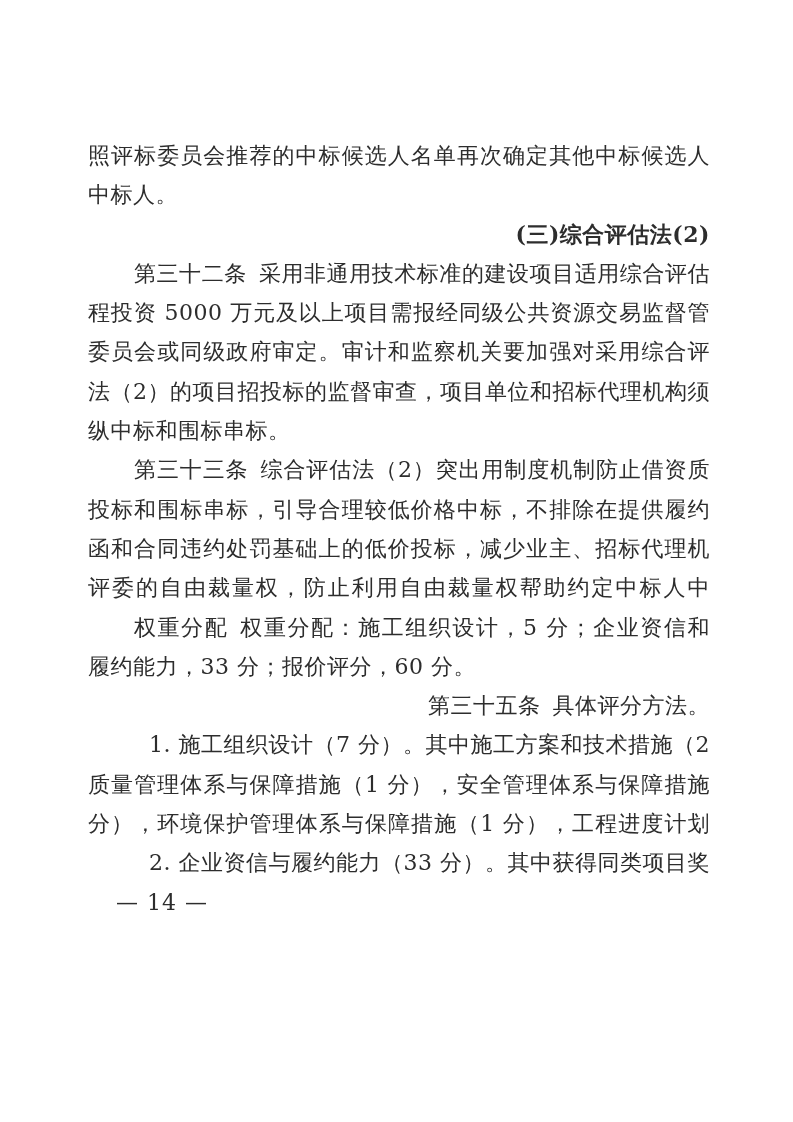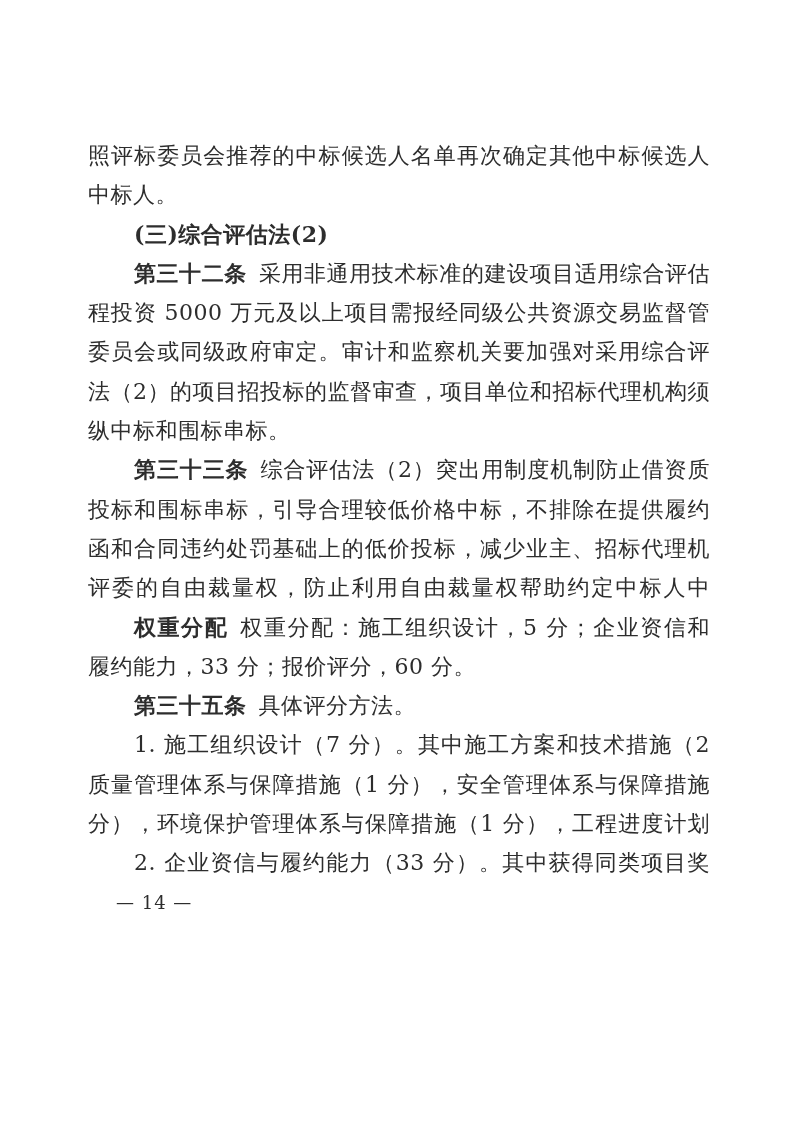--- a/index.html
+++ b/index.html
@@ -31,32 +31,33 @@
     letter-spacing: 0.5px;
     text-align: left;
   }
   .line.j {
     text-align: justify;
     text-align-last: justify;
     text-justify: inter-character;
   }
   .line.indent {
     padding-left: 46px;
+    text-align: right;
   }
   .b {
     font-weight: 700;
   }
   .head {
-    font-weight: 700;
+    font-weight: 400;
     margin-right: 0.55em;
   }
   .footer-line {
     height: 39.3px;
     line-height: 39.3px;
-    font-size: 18px;
+    font-size: 22px;
     padding-left: 28px;
     letter-spacing: 1px;
     color: #2d2d2d;
   }
 </style>
 </head>
 <body>
 
 <div class="page">
   <div class="textblock">

